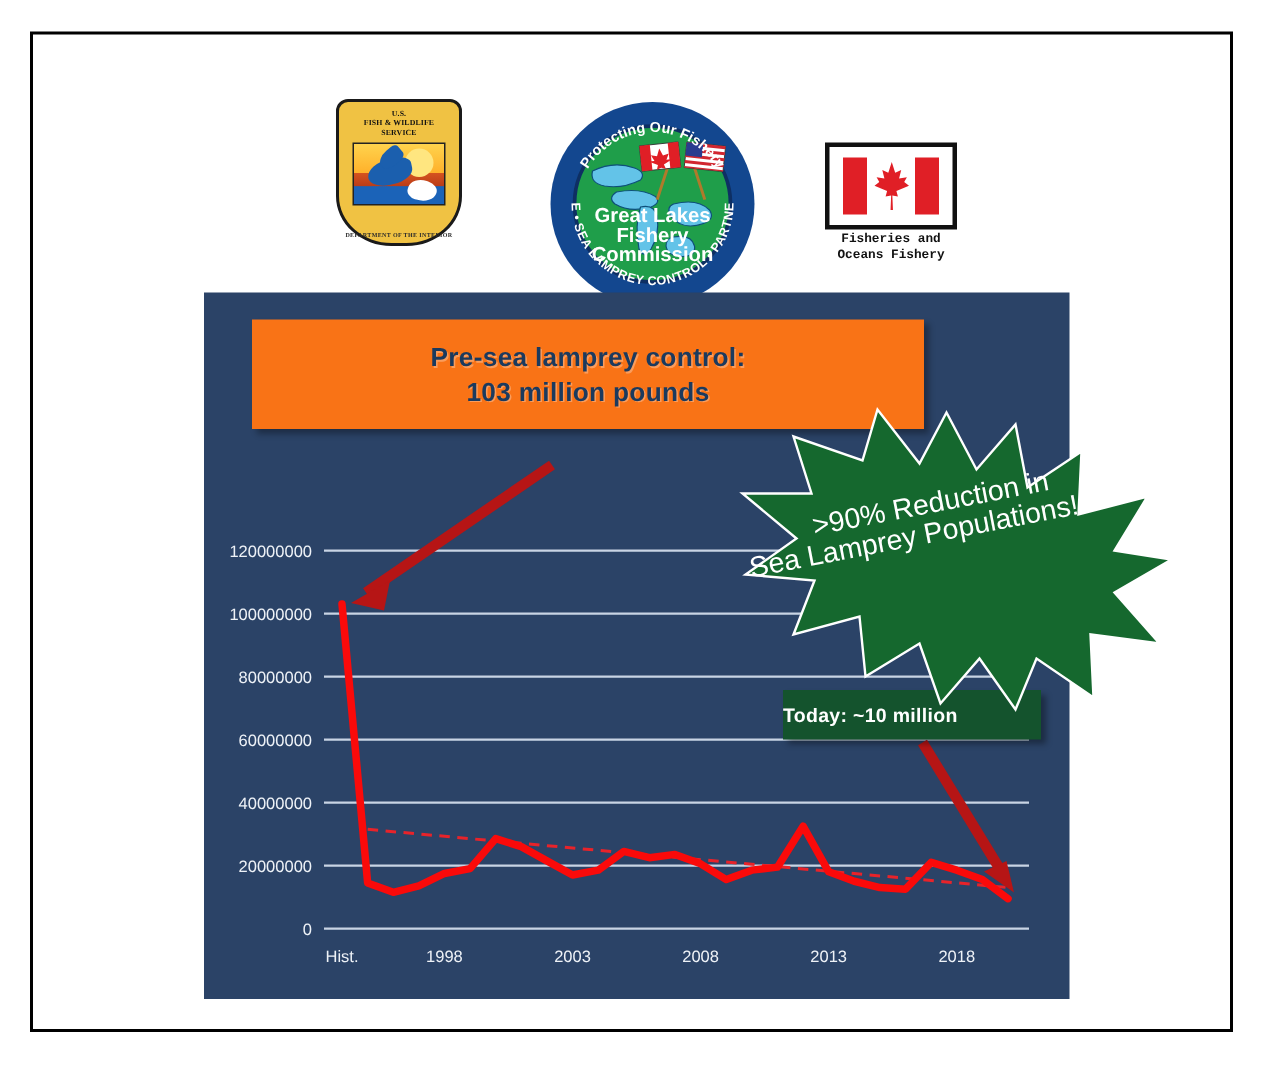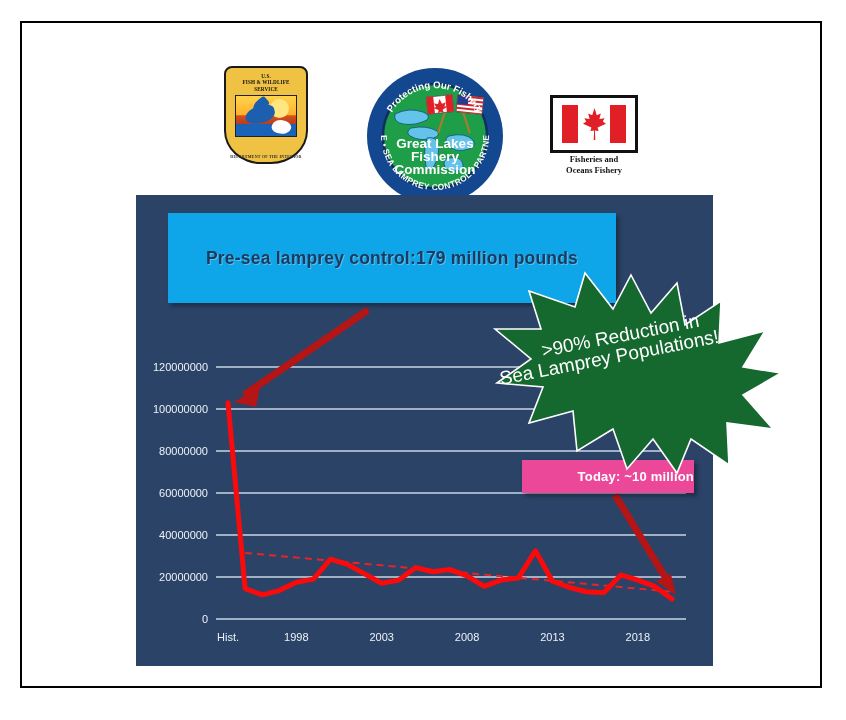--- a/index.html
+++ b/index.html
@@ -168,44 +168,45 @@
   .dfo-caption {
     position: absolute;
     left: -6px;
     top: 59px;
     width: 100px;
     text-align: center;
     font-size: 8.5px;
     font-weight: bold;
     color: #111;
     line-height: 11px;
-    font-family: Liberation Serif, serif;
+    font-family: Liberation Mono, monospace;
   }
 
   
   #chart-panel {
     position: absolute;
     left: 136px;
     top: 195px;
     width: 577px;
     height: 471px;
     background: #2b4367;
     overflow: visible;
   }
 
   
   #yellow-callout {
     position: absolute;
     left: 32px;
     top: 18px;
     width: 448px;
-    height: 90px;
-    background: #0ea5e9;
+    height: 73px;
+    background: #f97316;
     box-shadow: 3px 3px 4px rgba(0,0,0,.32);
     display: flex;
+    flex-direction: column;
     align-items: center;
     justify-content: center;
     z-index: 6;
   }
   #yellow-callout .line {
     color: #1b3a5e;
     font-weight: bold;
     font-size: 17.5px;
     line-height: 23px;
     letter-spacing: .2px;
@@ -229,25 +230,25 @@
     font-size: 19px;
   }
 
   
   #today-label {
     position: absolute;
     left: 386px;
     top: 265px;
     width: 172px;
     height: 33px;
-    background: #ec4899;
+    background: #14532d;
     box-shadow: 3px 3px 4px rgba(0,0,0,.35);
     display: flex;
     align-items: center;
-    justify-content: flex-end;
+    justify-content: flex-start;
     z-index: 6;
   }
   #today-label span {
     color: #ffffff;
     font-weight: bold;
     font-size: 13px;
     letter-spacing: .2px;
   }
 
   
@@ -417,21 +418,21 @@
       </g>
 
       <g>
         <line class="bigarrow" x1="479" y1="300" x2="534" y2="390"></line>
         <polygon points="540,400 520,386 535,379" fill="#b61515"></polygon>
       </g>
     </svg>
 
     <div id="yellow-callout">
       <div class="line">Pre-sea lamprey control:</div>
-      <div class="line">179 million pounds</div>
+      <div class="line">103 million pounds</div>
     </div>
 
     <div id="green-burst">
       <svg width="300" height="200" viewBox="0 0 300 200">
         <polygon points="150,2 170,40 196,10 204,52 240,28 238,70 284,58 262,94 300,100 262,122 292,156 246,150 248,192 210,166 196,200 172,166 146,196 132,156 96,178 92,138 48,150 62,114 16,110 50,86 14,56 60,56 48,18 94,34 104,0 132,36" fill="#15682e" stroke="#ffffff" stroke-width="1.6"></polygon>
         <text class="burst-txt" transform="translate(62,84) rotate(-11)">&gt;90% Reduction in</text>
         <text class="burst-txt" transform="translate(20,112) rotate(-11)">Sea Lamprey Populations!</text>
       </svg>
     </div>
 

